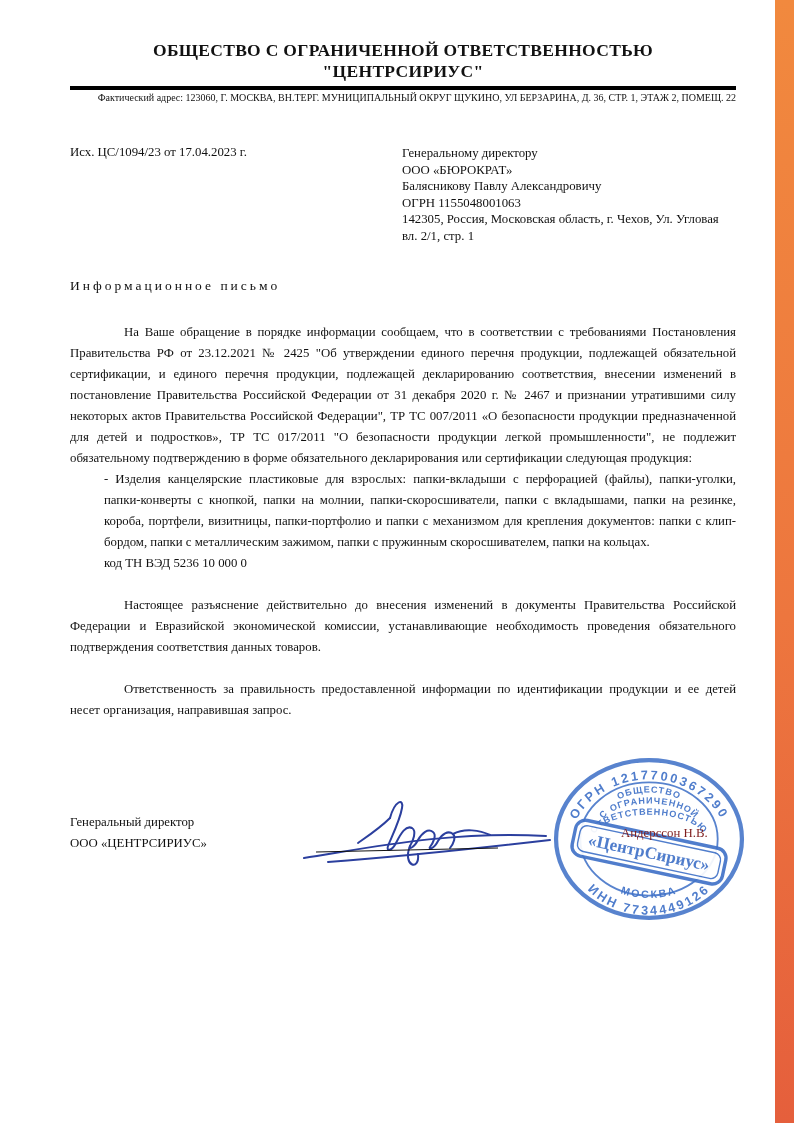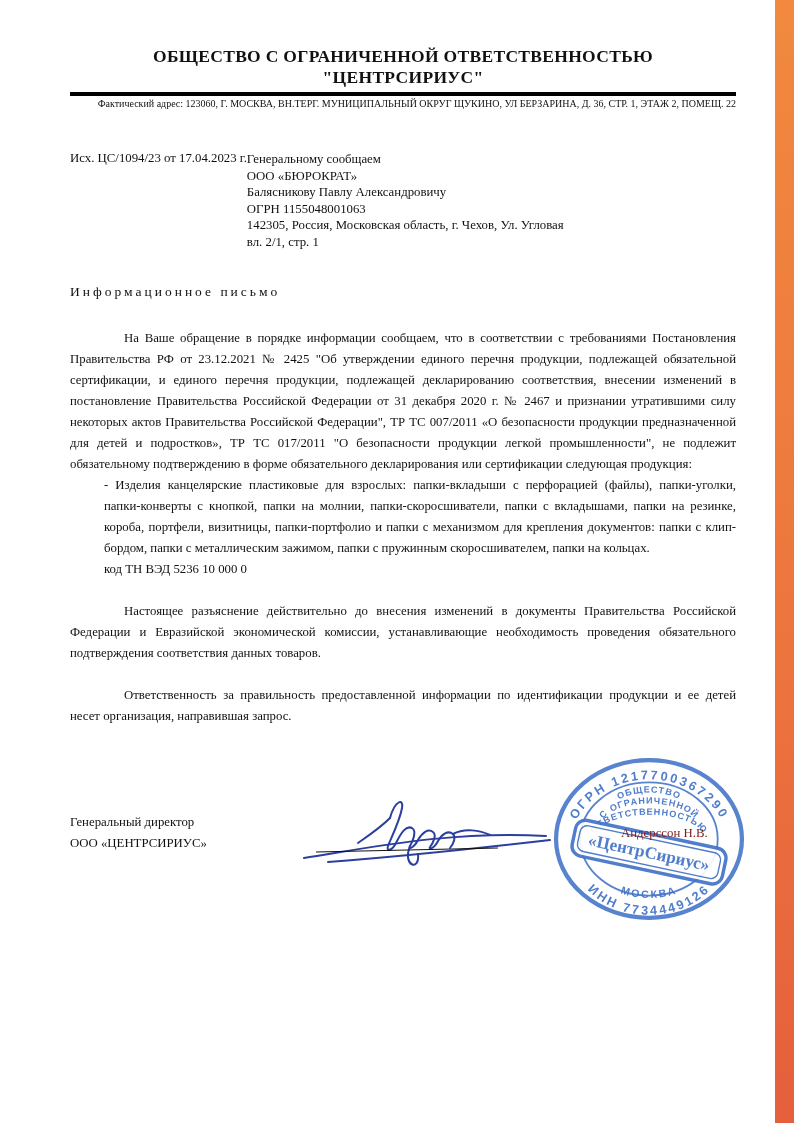--- a/index.html
+++ b/index.html
@@ -6,25 +6,25 @@
   .page {
     position:relative; width:794px; height:1123px; background:#ffffff;
     font-family:"Liberation Serif", serif; color:#111; overflow:hidden;
   }
   .accent-stripe {
     position:absolute; top:0; right:0; width:19px; height:1123px;
     background:linear-gradient(180deg,#F1893E 0%, #ED763E 55%, #E55F3C 100%);
   }
   .content { padding:30px 58px 0 70px; }
 
-  .company-name { text-align:center; font-weight:bold; font-size:17.5px; line-height:21px; letter-spacing:.3px; margin-top:16px; }
+  .company-name { text-align:center; font-weight:bold; font-size:17.5px; line-height:21px; letter-spacing:.3px; margin-top:10px; }
   .header-divider { height:4px; background:#000; margin-top:4px; }
   .header-address { text-align:right; font-size:10px; line-height:11px; margin-top:2px; }
 
-  .ref-row { display:flex; justify-content:flex-start; align-items:flex-start; margin-top:42px; }
+  .ref-row { display:flex; justify-content:space-between; align-items:flex-start; margin-top:42px; }
   .outgoing-ref { font-size:12.8px; }
   .recipient { width:334px; font-size:12.8px; line-height:16.5px; }
 
   .letter-title { text-align:left; font-size:13.5px; letter-spacing:3px; margin-top:34px; }
 
   .para { font-size:12.8px; line-height:21px; text-align:justify; text-indent:54px; margin:0; }
   .p1 { margin-top:28px; }
   .list-block { font-size:12.8px; line-height:21px; text-align:justify; padding-left:34px; margin:0; }
   .code-line { font-size:12.8px; line-height:21px; padding-left:34px; }
   .p2 { margin-top:21px; }
@@ -47,21 +47,21 @@
     <div class="company-name">
       <div>ОБЩЕСТВО С ОГРАНИЧЕННОЙ ОТВЕТСТВЕННОСТЬЮ</div>
       <div>"ЦЕНТРСИРИУС"</div>
     </div>
     <div class="header-divider"></div>
     <div class="header-address">Фактический адрес: 123060, Г. МОСКВА, ВН.ТЕРГ. МУНИЦИПАЛЬНЫЙ ОКРУГ ЩУКИНО, УЛ БЕРЗАРИНА, Д. 36, СТР. 1, ЭТАЖ 2, ПОМЕЩ. 22</div>
 
     <div class="ref-row">
       <div class="outgoing-ref">Исх. ЦС/1094/23 от 17.04.2023 г.</div>
       <div class="recipient">
-        <div>Генеральному сообщаем</div>
+        <div>Генеральному директору</div>
         <div>ООО «БЮРОКРАТ»</div>
         <div>Балясникову Павлу Александровичу</div>
         <div>ОГРН 1155048001063</div>
         <div>142305, Россия, Московская область, г. Чехов, Ул. Угловая вл. 2/1, стр. 1</div>
       </div>
     </div>
 
     <div class="letter-title">Информационное письмо</div>
 
     <p class="para p1">На Ваше обращение в порядке информации сообщаем, что в соответствии с требованиями Постановления Правительства РФ от 23.12.2021 № 2425 "Об утверждении единого перечня продукции, подлежащей обязательной сертификации, и единого перечня продукции, подлежащей декларированию соответствия, внесении изменений в постановление Правительства Российской Федерации от 31 декабря 2020 г. № 2467 и признании утратившими силу некоторых актов Правительства Российской Федерации", ТР ТС 007/2011 «О безопасности продукции предназначенной для детей и подростков», ТР ТС 017/2011 "О безопасности продукции легкой промышленности",  не подлежит обязательному подтверждению в форме обязательного декларирования или сертификации следующая продукция:</p>

